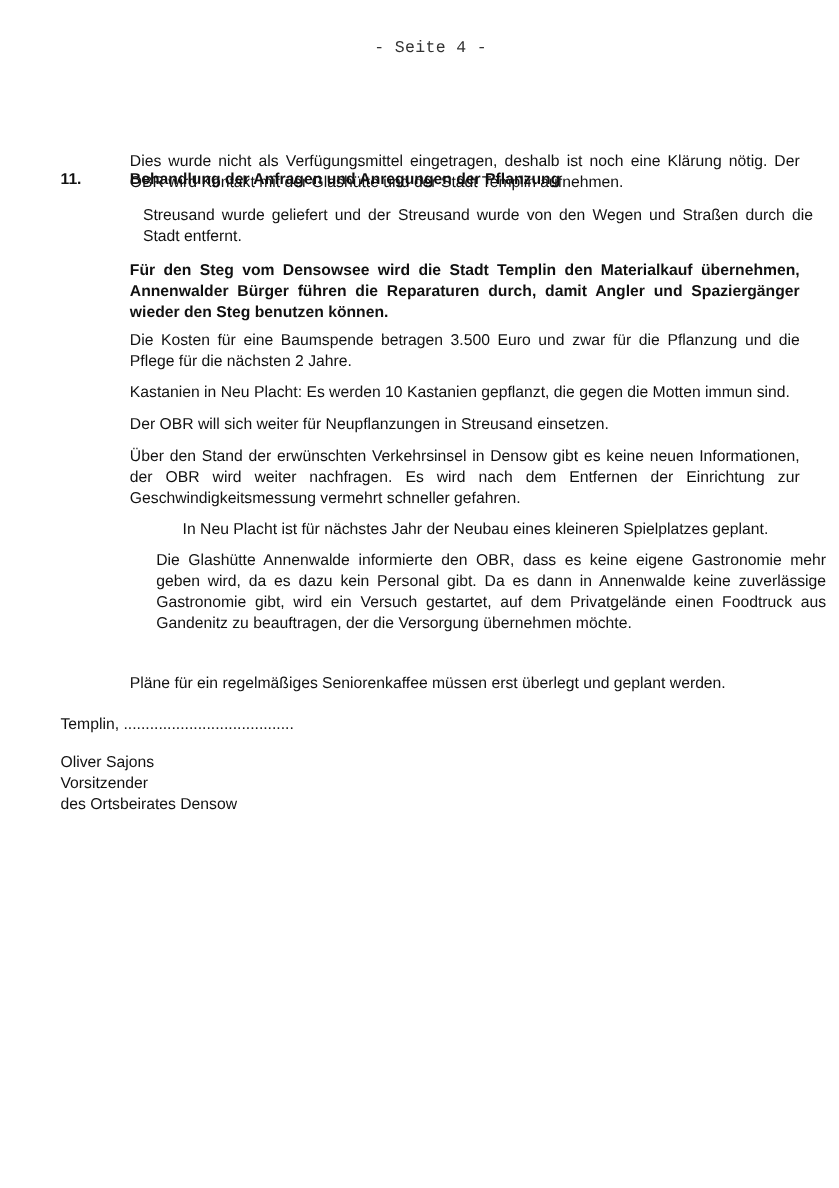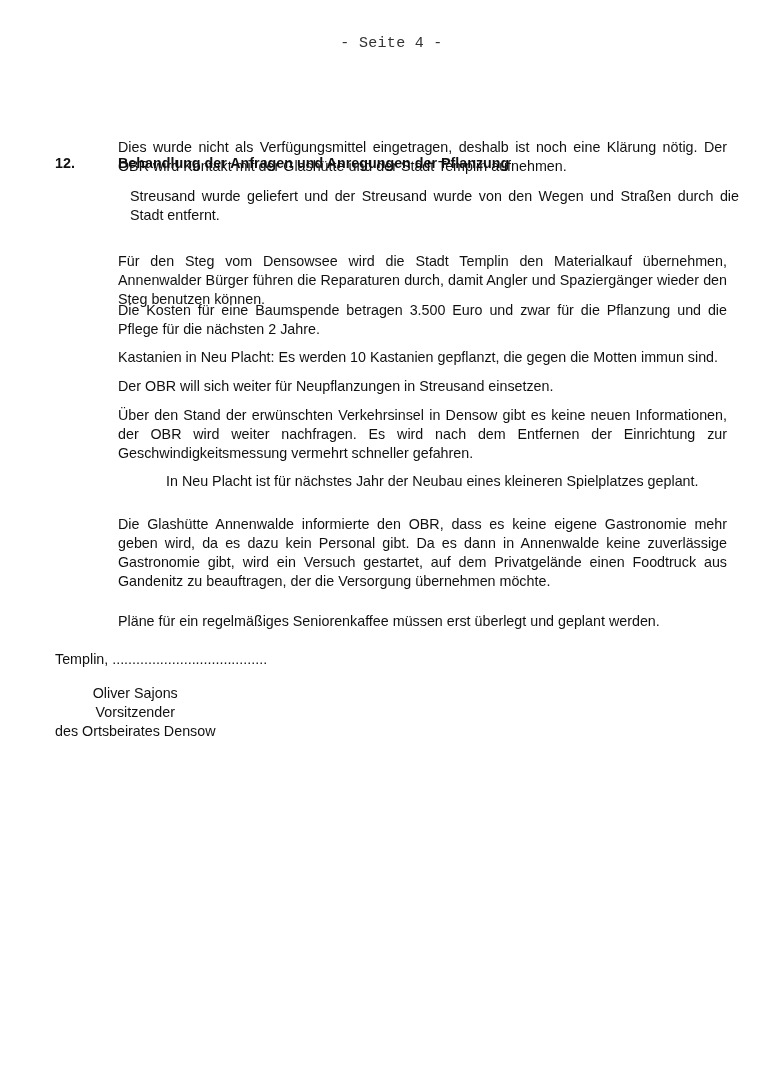--- a/index.html
+++ b/index.html
@@ -52,49 +52,48 @@
       position: absolute;
       left: 63px;
       top: 0;
       white-space: nowrap;
     }
     .signature {
       position: absolute;
       left: 55px;
       font-size: 14.3px;
       line-height: 19px;
-      text-align: center;
     }
     .sig-line {
       display: block;
       white-space: nowrap;
     }
   </style>
 </head>
 <body>
 
 <div>
 
   <div class="page-header">- Seite 4 -</div>
 
   <p class="body-para" style="top:90px;margin-top:48px;">Dies wurde nicht als Verfügungsmittel eingetragen, deshalb ist noch eine Klärung nötig. Der OBR wird Kontakt mit der Glashütte und der Stadt Templin aufnehmen.</p>
 
   <div class="section-heading">
-    <span class="section-number">12.</span>
+    <span class="section-number">11.</span>
     <span class="section-title">Behandlung der Anfragen und Anregungen der Pflanzung</span>
   </div>
 
   <p class="body-para" style="top:187px;margin-left:12px;">Streusand wurde geliefert und der Streusand wurde von den Wegen und Straßen durch die Stadt entfernt.</p>
-  <p class="body-para" style="top:252px;">Für den Steg vom Densowsee wird die Stadt Templin den Materialkauf übernehmen, Annenwalder Bürger führen die Reparaturen durch, damit Angler und Spaziergänger wieder den Steg benutzen können.</p>
+  <p class="body-para" style="top:237px;font-weight:bold;">Für den Steg vom Densowsee wird die Stadt Templin den Materialkauf übernehmen, Annenwalder Bürger führen die Reparaturen durch, damit Angler und Spaziergänger wieder den Steg benutzen können.</p>
   <p class="body-para" style="top:301px;">Die Kosten für eine Baumspende betragen 3.500 Euro und zwar für die Pflanzung und die Pflege für die nächsten 2 Jahre.</p>
   <p class="body-para" style="top:348px;">Kastanien in Neu Placht: Es werden 10 Kastanien gepflanzt, die gegen die Motten immun sind.</p>
   <p class="body-para" style="top:377px;">Der OBR will sich weiter für Neupflanzungen in Streusand einsetzen.</p>
   <p class="body-para" style="top:406px;">Über den Stand der erwünschten Verkehrsinsel in Densow gibt es keine neuen Informationen, der OBR wird weiter nachfragen. Es wird nach dem Entfernen der Einrichtung zur Geschwindigkeitsmessung vermehrt schneller gefahren.</p>
   <p class="body-para" style="top:472px;margin-left:48px;">In Neu Placht ist für nächstes Jahr der Neubau eines kleineren Spielplatzes geplant.</p>
-  <p class="body-para" style="top:515px;">Die Glashütte Annenwalde informierte den OBR, dass es keine eigene Gastronomie mehr geben wird, da es dazu kein Personal gibt. Da es dann in Annenwalde keine zuverlässige Gastronomie gibt, wird ein Versuch gestartet, auf dem Privatgelände einen Foodtruck aus Gandenitz zu beauftragen, der die Versorgung übernehmen möchte.</p>
+  <p class="body-para" style="top:501px;margin-left:24px;">Die Glashütte Annenwalde informierte den OBR, dass es keine eigene Gastronomie mehr geben wird, da es dazu kein Personal gibt. Da es dann in Annenwalde keine zuverlässige Gastronomie gibt, wird ein Versuch gestartet, auf dem Privatgelände einen Foodtruck aus Gandenitz zu beauftragen, der die Versorgung übernehmen möchte.</p>
   <p class="body-para" style="top:612px;">Pläne für ein regelmäßiges Seniorenkaffee müssen erst überlegt und geplant werden.</p>
 
   <div class="signature" style="top:650px;">
     <span class="sig-line">Templin, .......................................</span>
   </div>
 
   <div class="signature" style="top:684px;">
     <span class="sig-line">Oliver Sajons</span>
     <span class="sig-line">Vorsitzender</span>
     <span class="sig-line">des Ortsbeirates Densow</span>

